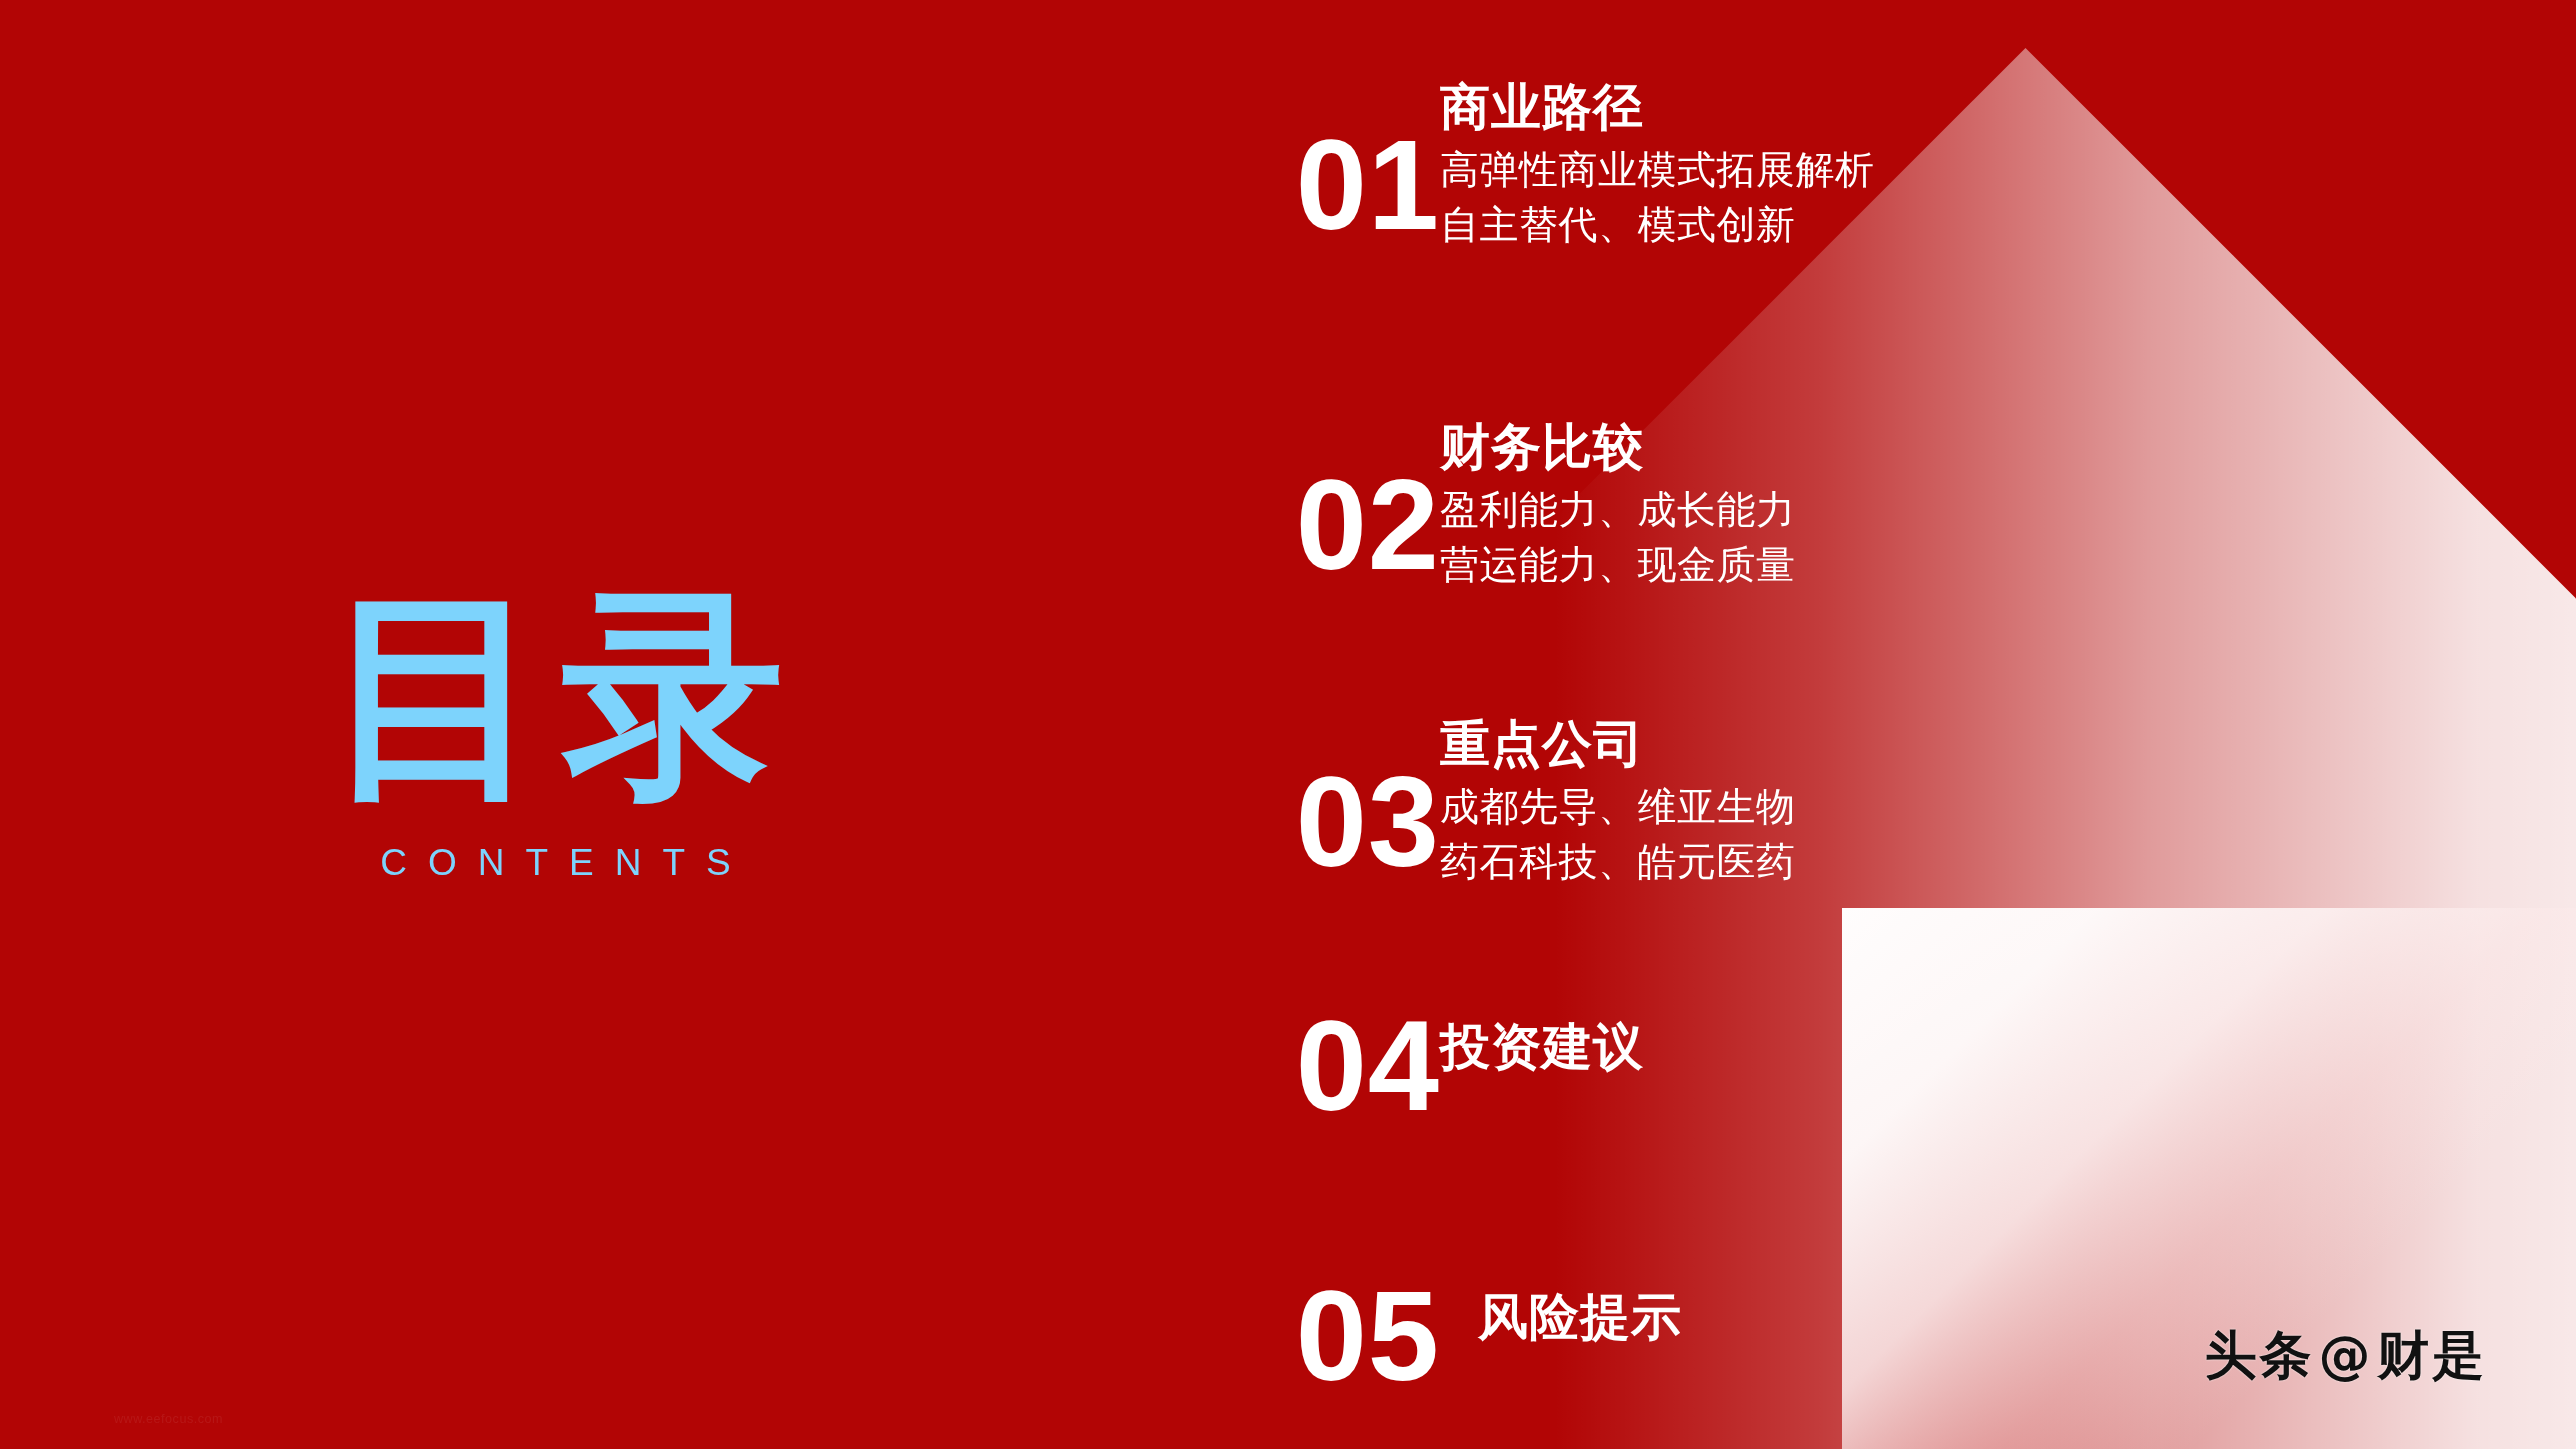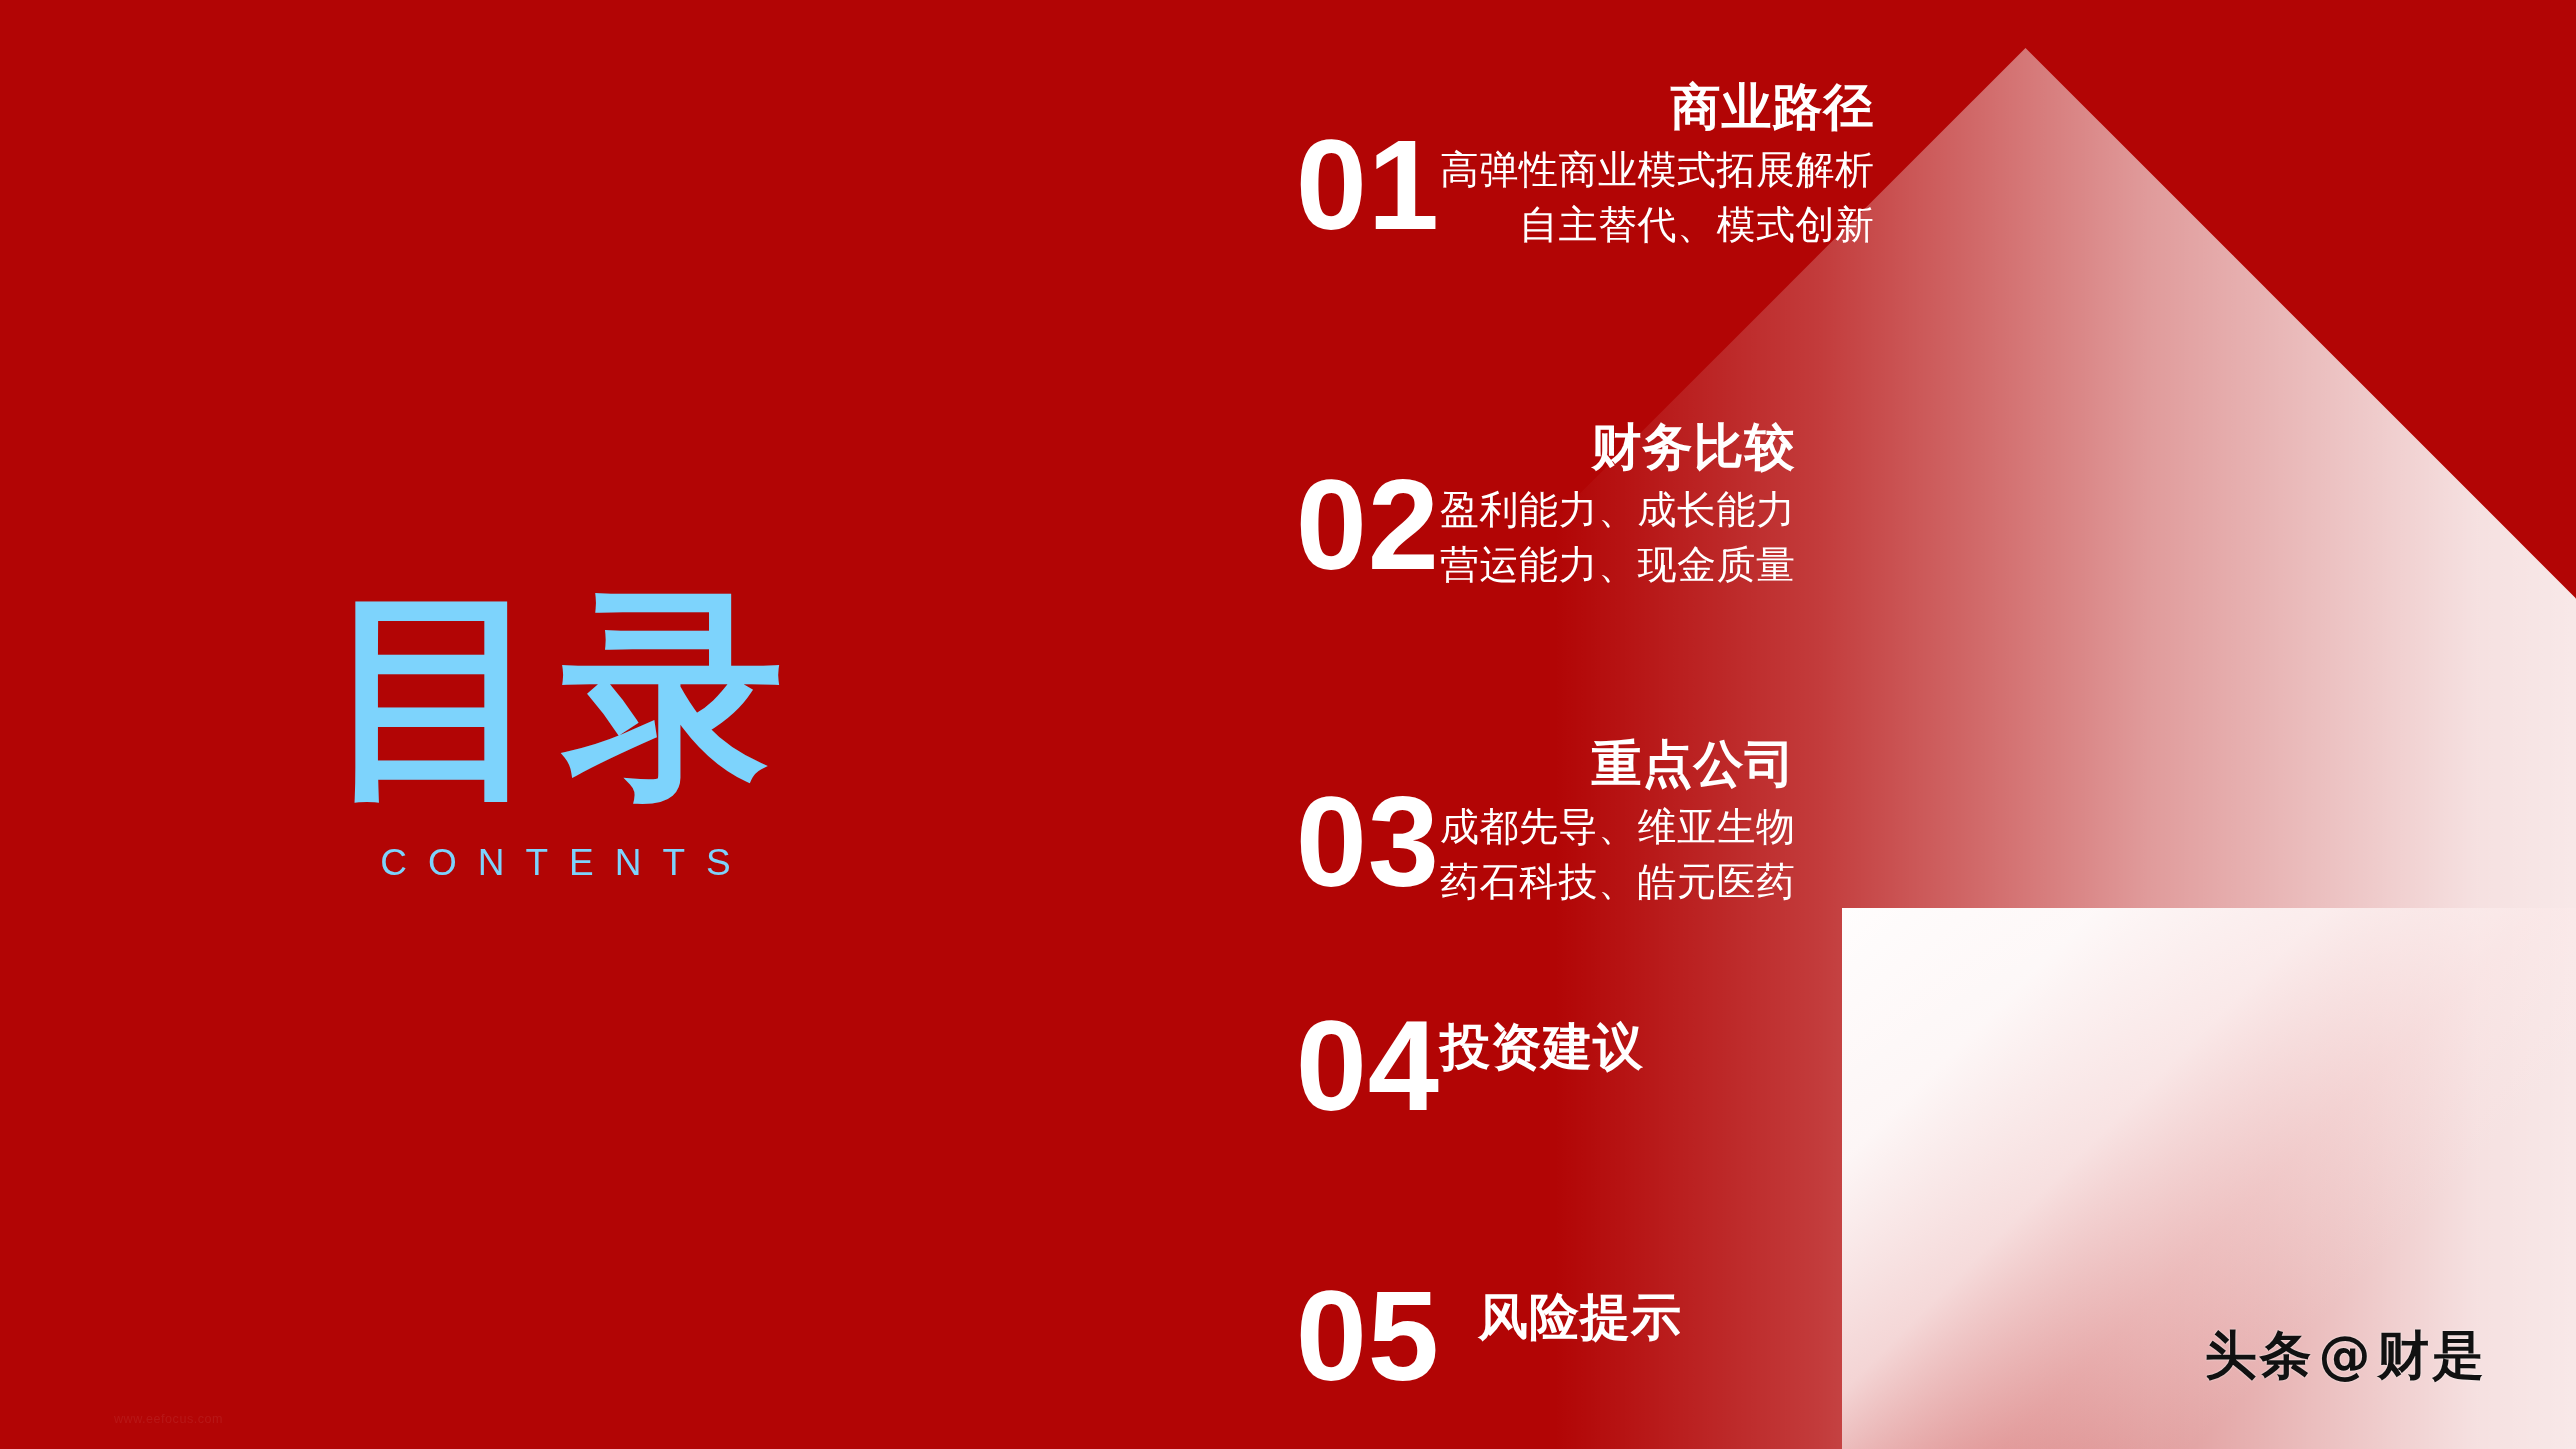--- a/index.html
+++ b/index.html
@@ -106,21 +106,20 @@
     color: #ffffff;
     font-family: "Liberation Sans", "DejaVu Sans", sans-serif;
     font-size: 128px;
     font-weight: 700;
     line-height: 1;
     letter-spacing: 1px;
     text-align: right;
   }
   .toc-row .row-text {
     padding-top: 3.9px;
-    text-align: right;
   }
   .toc-row .row-title {
     display: block;
     color: #ffffff;
     font-family: "DejaVu Sans", "Liberation Sans", sans-serif;
     font-size: 50px;
     font-weight: 700;
     line-height: 1.12;
     letter-spacing: 1px;
     white-space: nowrap;
@@ -136,21 +135,21 @@
     white-space: nowrap;
     margin-top: 11.6px;
   }
   .toc-row .row-sub + .row-sub { margin-top: 5.8px; }
 
   
   .row-01 { top: 75px; }
   .row-02 { top: 415px; }
   .row-02 .row-number { transform: translateY(46px); }
   .row-01 .row-number { transform: translateY(46px); }
-  .row-03 { top: 732px; }
+  .row-03 { top: 712px; }
   .row-03 .row-number { transform: translateY(46px); }
   .row-04 { top: 1015px; }
   .row-04 .row-number { transform: translateY(-13.5px); }
   .row-05 { top: 1285px; gap: 38px; }
   .row-05 .row-number { transform: translateY(-13.5px); }
 
   
   .watermark {
     position: absolute;
     right: 89px;

